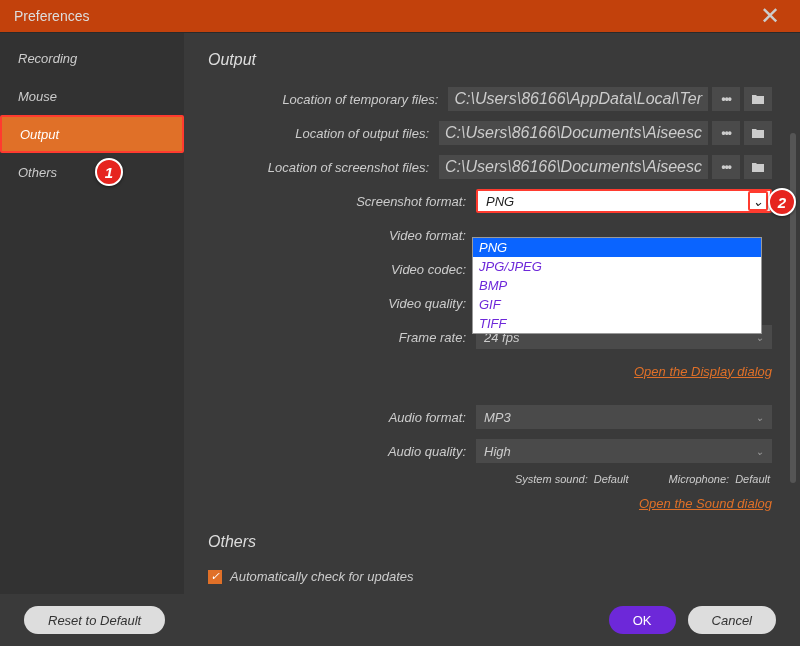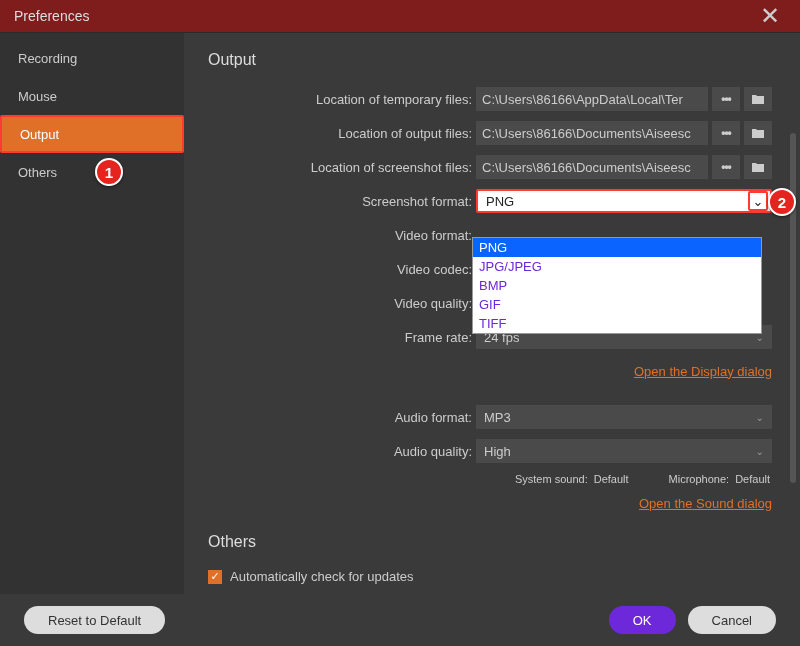--- a/index.html
+++ b/index.html
@@ -1,47 +1,47 @@
 <!DOCTYPE html>
 <html><head>
   <meta charset="utf-8">
   <style>
     * { box-sizing: border-box; margin: 0; padding: 0; font-family: Arial, sans-serif; }
     body { width: 800px; height: 646px; background: #2b2b2b; overflow: hidden; position: relative; }
     .window { width: 800px; height: 646px; background: #3a3a3a; display: flex; flex-direction: column; }
-    .titlebar { height: 38px; display: flex; align-items: center; justify-content: space-between; padding: 0 14px; background: #7f1d1d; border-bottom: 1px solid #2a2a2a; }
+    .titlebar { height: 38px; display: flex; align-items: center; justify-content: space-between; padding: 0 14px; background: #c2410c; border-bottom: 1px solid #2a2a2a; }
     .titlebar-title { color: #ddd; font-size: 14px; }
     .close-btn { color: #ccc; font-size: 24px; font-weight: 200; cursor: pointer; padding: 0 6px; }
-    .content { flex: 1; display: flex; position: relative; }
+    .content { flex: 1; display: flex; position: relative; font-style: italic; }
     .sidebar { width: 184px; background: #323232; padding-top: 6px; }
     .sidebar-item { height: 38px; display: flex; align-items: center; padding-left: 18px; color: #ccc; font-size: 13px; cursor: pointer; }
     .sidebar-item.active { background: #e07028; color: #fff; border: 2px solid #ff3b2f; border-radius: 2px; position: relative; }
     .main { flex: 1; padding: 18px 28px 10px 24px; background: #3a3a3a; overflow: hidden; position: relative; }
     .section-title { color: #ddd; font-size: 16px; margin-bottom: 18px; }
     .row { display: flex; align-items: center; margin-bottom: 10px; min-height: 24px; }
-    .row-label { width: 268px; text-align: right; color: #ccc; font-size: 13px; padding-right: 4px; }
+    .row-label { width: 268px; text-align: right; color: #ccc; font-size: 13px; padding-right: 10px; }
     .row-input { flex: 1; display: flex; align-items: center; gap: 4px; }
-    .pathbox { flex: 1; height: 24px; background: #4a4a4a; color: #ccc; font-size: 13px; padding: 0 6px; display: flex; align-items: center; overflow: hidden; white-space: nowrap; }
+    .pathbox { flex: 1; height: 24px; background: #4a4a4a; color: #ccc; font-size: 16px; padding: 0 6px; display: flex; align-items: center; overflow: hidden; white-space: nowrap; }
     .iconbtn { width: 28px; height: 24px; background: #4a4a4a; display: flex; align-items: center; justify-content: center; cursor: pointer; color: #ccc; }
     .selectbox { flex: 1; height: 24px; background: #4a4a4a; color: #ccc; font-size: 13px; padding: 0 8px; display: flex; align-items: center; justify-content: space-between; cursor: pointer; position: relative; }
     .selectbox.white { background: #fff; color: #222; border: 2px solid #ff3b2f; border-radius: 2px; }
     .selectbox .chev { font-size: 10px; color: #999; }
     .selectbox.white .chevwrap { width: 20px; height: 20px; display:flex; align-items:center; justify-content:center; border: 2px solid #ff3b2f; border-radius:2px; margin-right:-6px; }
     .dropdown-list { position: absolute; top: 204px; left: 472px; width: 290px; background: #fff; border: 1px solid #999; z-index: 10; }
     .dropdown-item { padding: 2px 6px; font-size: 13px; color: #6d28d9; cursor: pointer; }
     .dropdown-item.selected { background: #0a64ff; color: #fff; }
     .link { color: #e07028; font-size: 13px; text-decoration: underline; cursor: pointer; }
     .right-align { justify-content: flex-end; }
     .info-row { display: flex; align-items: center; justify-content: flex-end; gap: 40px; color: #ccc; font-size: 11px; margin-bottom: 6px; padding-right: 2px; }
     .info-pair { display:flex; gap:6px; }
     .checkbox-row { display:flex; align-items:center; gap:8px; color:#ccc; font-size:13px; margin-top:10px; }
     .cb { width:14px; height:14px; background:#e07028; display:flex; align-items:center; justify-content:center; color:#fff; font-size:11px; }
     .footer { height: 60px; display:flex; align-items:center; justify-content:space-between; padding: 0 24px; background:#3a3a3a; }
     .btn { height: 28px; padding: 0 24px; border-radius: 14px; font-size: 13px; display:flex; align-items:center; justify-content:center; cursor:pointer; border:none; }
-    .btn-default { background:#ddd; color:#333; }
+    .btn-default { background:#ddd; color:#333;font-style:italic; }
     .btn-primary { background:#6d28d9; color:#fff; }
     .footer-right { display:flex; gap:12px; }
     .callout { position:absolute; width:28px; height:28px; border-radius:50%; background:#e6241f; border:2px solid #fff; color:#fff; font-weight:bold; font-size:15px; display:flex; align-items:center; justify-content:center; z-index:20; box-shadow:0 1px 3px rgba(0,0,0,.5); }
     .scrollbar { position:absolute; right:4px; top:100px; width:6px; height:350px; background:#555; border-radius:3px; }
     .dots { letter-spacing:-1px; font-weight:bold; font-size:12px; }
   </style>
 </head>
 <body>
 
 <div class="window">

